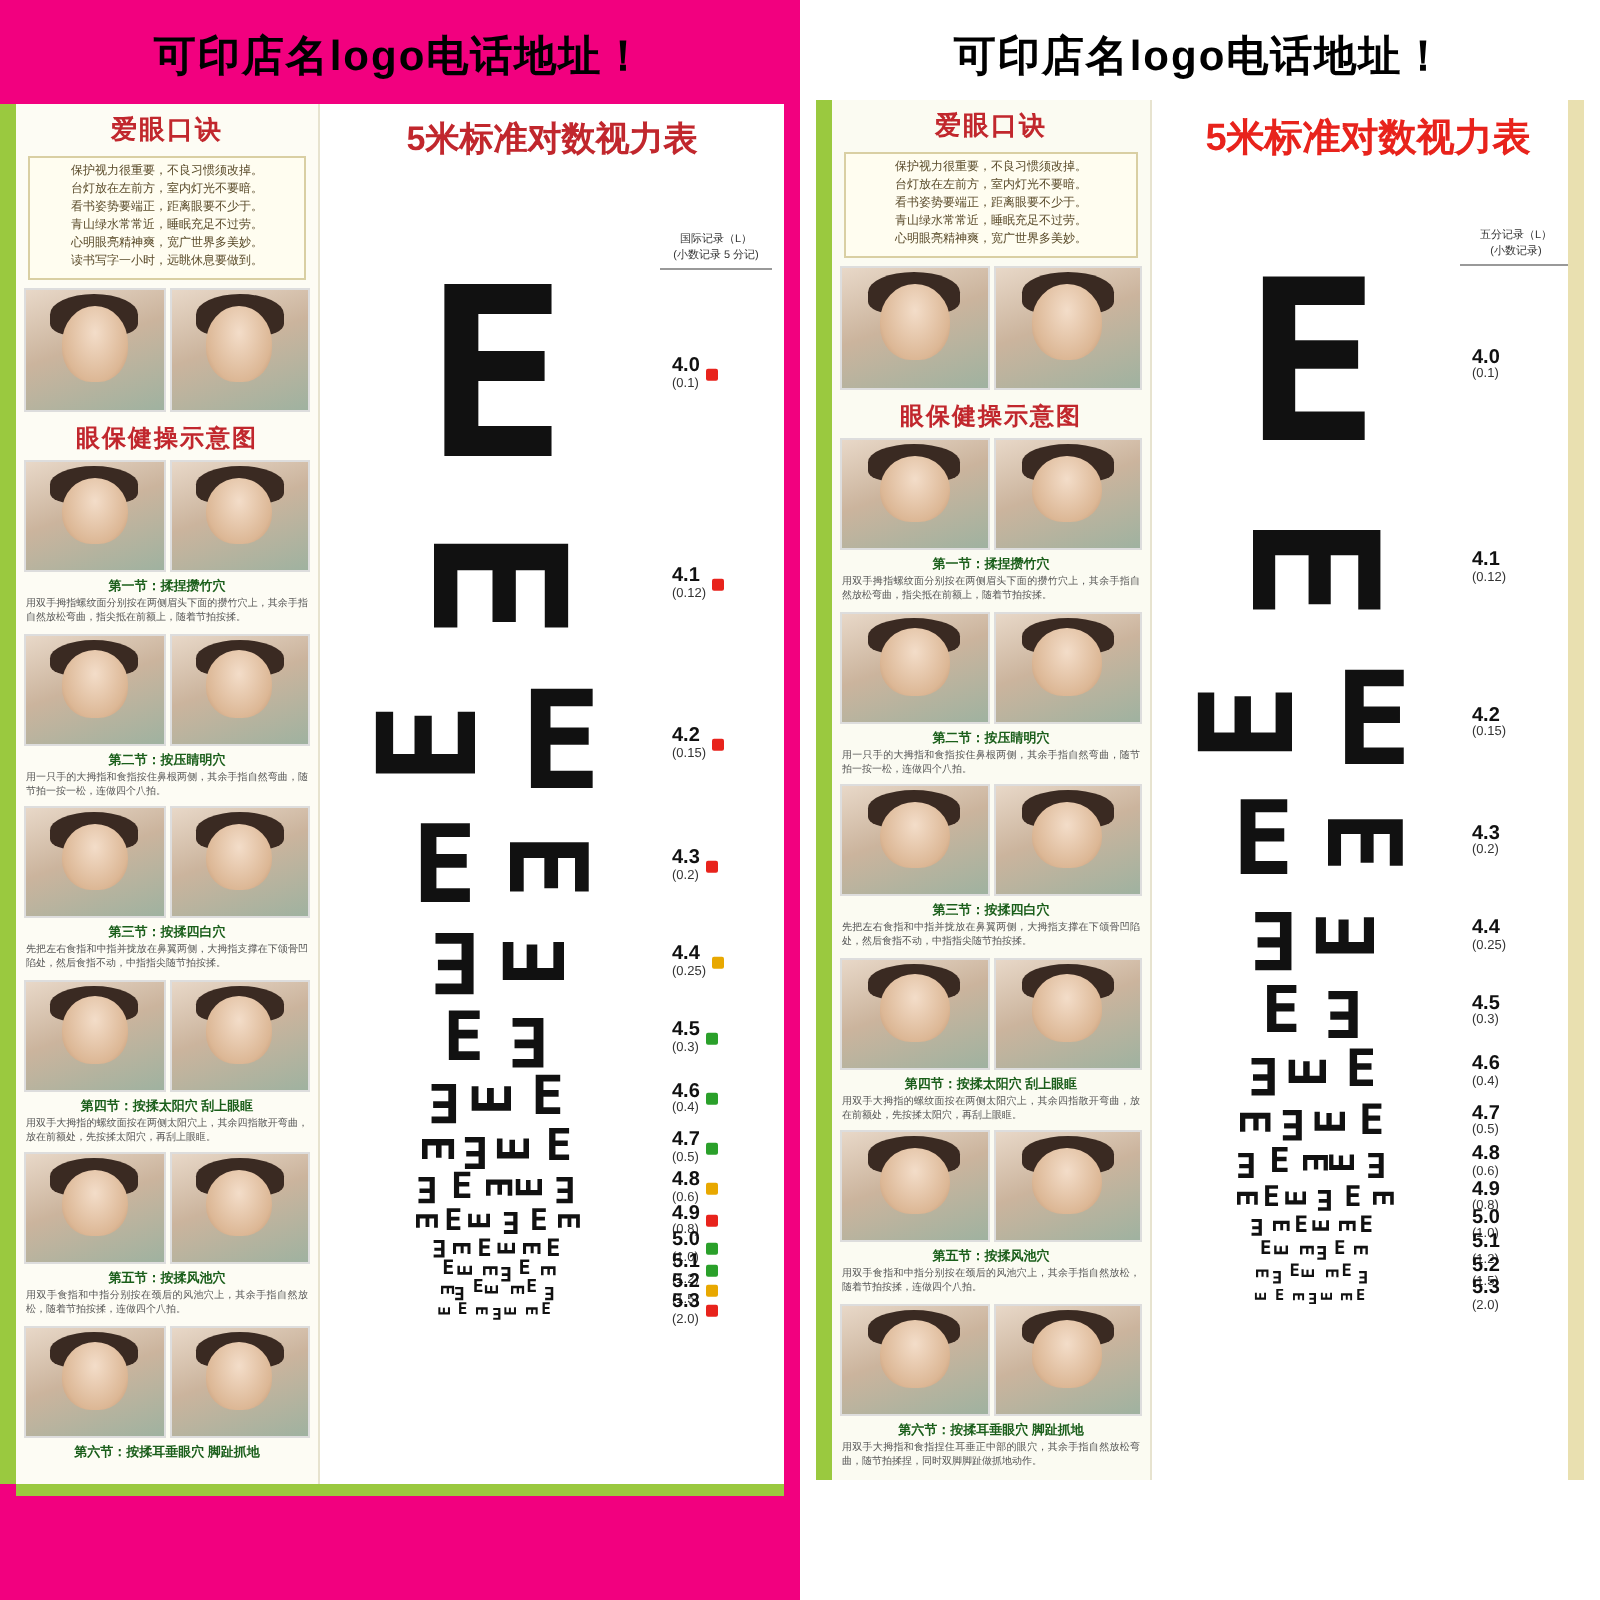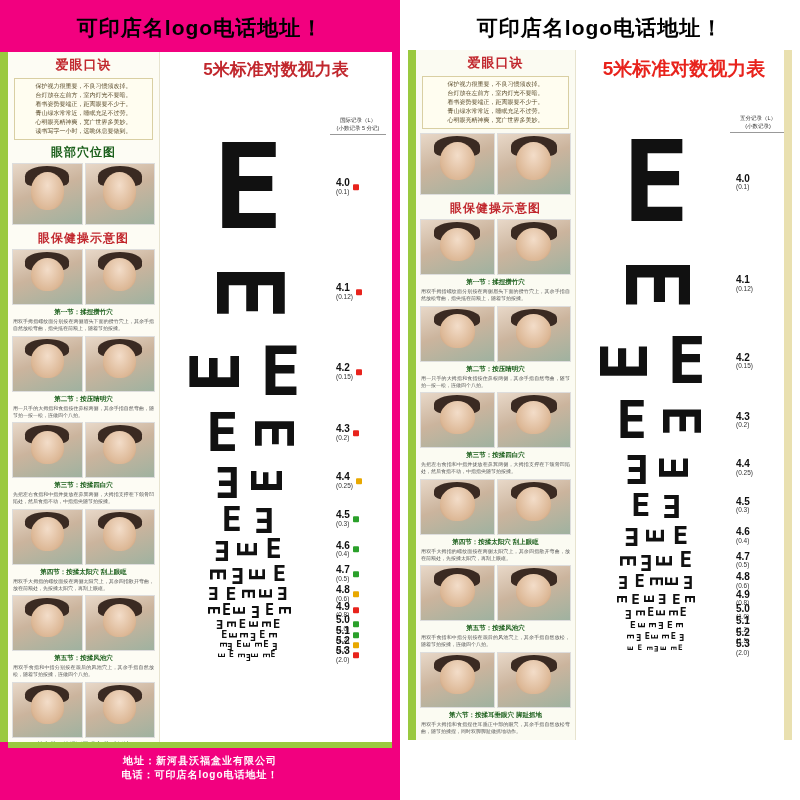--- a/index.html
+++ b/index.html
@@ -168,21 +168,20 @@
         <div class="info-title">爱眼口诀</div>
         <div class="kou-box">
           <div class="kou-line">保护视力很重要，不良习惯须改掉。</div>
           <div class="kou-line">台灯放在左前方，室内灯光不要暗。</div>
           <div class="kou-line">看书姿势要端正，距离眼要不少于。</div>
           <div class="kou-line">青山绿水常常近，睡眠充足不过劳。</div>
           <div class="kou-line">心明眼亮精神爽，宽广世界多美妙。</div>
           <div class="kou-line">读书写字一小时，远眺休息要做到。</div>
         </div>
 
-        <div class="sec-title">眼部穴位图</div>
         <div class="photo-row">
           <div class="photo tall">
               <div class="hair"></div>
             </div>
           <div class="photo tall">
               <div class="hair"></div>
             </div>
         </div>
 
         <div class="sec-title red">眼保健操示意图</div>
@@ -475,24 +474,20 @@
                 </div>
                 <span class="dot" style="background: rgb(232, 35, 28);"></span>
               </div>
             </div>
           </div>
       </div>
     </div>
 
     <div class="bottom-strip-left"></div>
 
-    <div class="banner banner-left-bottom">
-      <div>地址：新河县沃福盒业有限公司</div>
-      <div>电话：可印店名logo电话地址！</div>
-    </div>
   </div>
 
   <div class="poster poster-right">
 
     <div class="banner banner-right-top">可印店名logo电话地址！</div>
 
     <div class="chart-card" style="left:8px; top:50px; width:384px; height:690px;">
 
       <div class="green-strip"></div>
 

